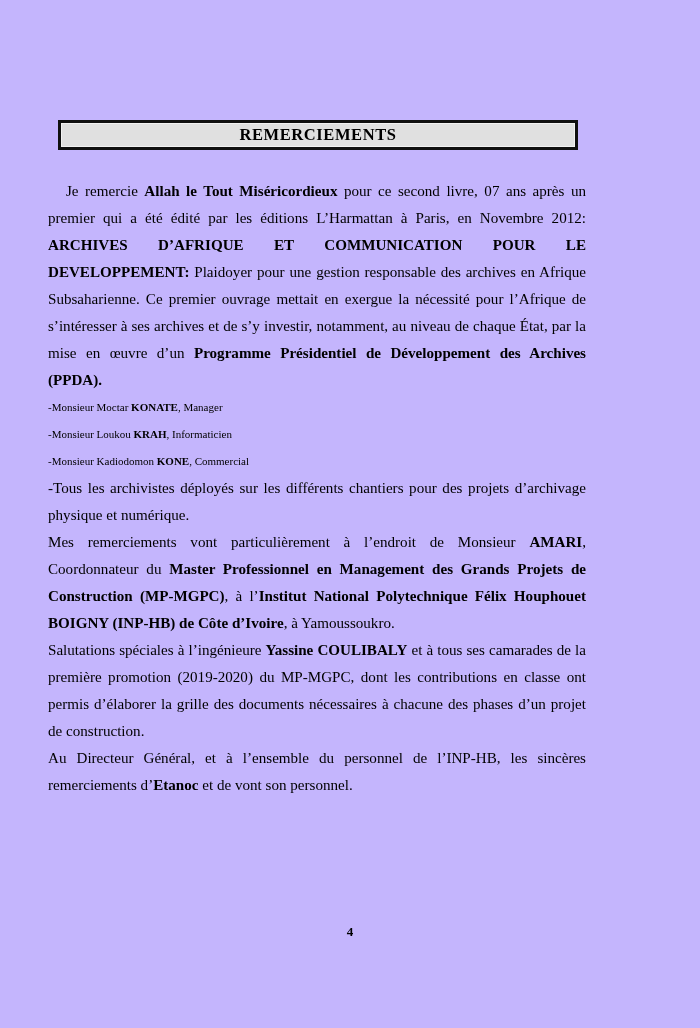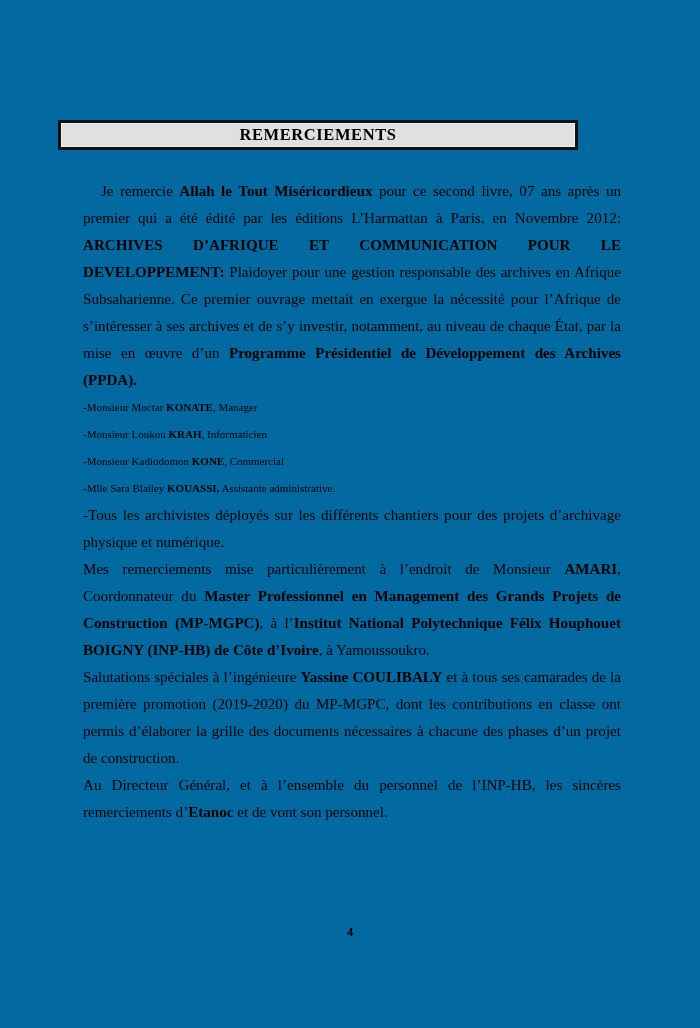--- a/index.html
+++ b/index.html
@@ -15,21 +15,21 @@
     font-family: "Liberation Serif", "DejaVu Serif", serif;
     color: #000000;
     overflow: hidden;
   }
 
   .page {
     position: absolute;
     left: 0; top: 0;
     width: 700px;
     height: 1028px;
-    background: #0369a1;
+    background: #c4b5fd;
   }
 
   
   .title-box {
     position: absolute;
     left: 58px;
     top: 120px;
     width: 520px;
     height: 30px;
     box-sizing: border-box;
@@ -48,21 +48,20 @@
     color: #000;
     white-space: nowrap;
   }
 
   
   .content {
     position: absolute;
     left: 48px;
     top: 178px;
     width: 538px;
-    margin-left: 35px;
   }
 
   p.para {
     margin: 0 0 0px 0;
     font-size: 15.1px;
     line-height: 27px;
     text-align: justify;
     text-justify: inter-word;
     hyphens: none;
   }
@@ -110,26 +109,25 @@
 
     <div>
       <p class="item"><span>-Monsieur Moctar </span><b>KONATE</b><span>, Manager</span></p>
 
 
       <p class="item"><span>-Monsieur Loukou </span><b>KRAH</b><span>, Informaticien</span></p>
 
       <p class="item"><span>-Monsieur Kadiodomon </span><b>KONE</b><span>, Commercial</span></p>
 
 
-      <p class="item"><span>-Mlle Sara Blailey </span><b>KOUASSI,</b><span> Assistante administrative.</span></p>
     </div>
 
     <p class="para"><span>-Tous les archivistes déployés sur les différents chantiers pour des projets d’archivage physique et numérique.</span></p>
 
-    <p class="para gap-above"><span>Mes remerciements mise particulièrement à l’endroit de Monsieur </span><b>AMARI</b><span>, Coordonnateur du </span><b>Master Professionnel en Management des Grands Projets de Construction (MP-MGPC)</b><span>, à l’</span><b>Institut National Polytechnique Félix Houphouet BOIGNY (INP-HB) de Côte d’Ivoire</b><span>, à Yamoussoukro.</span></p>
+    <p class="para gap-above"><span>Mes remerciements vont particulièrement à l’endroit de Monsieur </span><b>AMARI</b><span>, Coordonnateur du </span><b>Master Professionnel en Management des Grands Projets de Construction (MP-MGPC)</b><span>, à l’</span><b>Institut National Polytechnique Félix Houphouet BOIGNY (INP-HB) de Côte d’Ivoire</b><span>, à Yamoussoukro.</span></p>
 
     <p class="para gap-above"><span>Salutations spéciales à l’ingénieure </span><b>Yassine COULIBALY</b><span> et à tous ses camarades de la première promotion (2019-2020) du MP-MGPC, dont les contributions en classe ont permis d’élaborer la grille des documents nécessaires à chacune des phases d’un projet de construction.</span></p>
 
     <p class="para gap-above"><span>Au Directeur Général, et à l’ensemble du personnel de l’INP-HB, les sincères remerciements d’</span><b>Etanoc</b><span> et de vont son personnel.</span></p>
 
   </div>
 
   <div class="page-number">4</div>
 
 </div>

